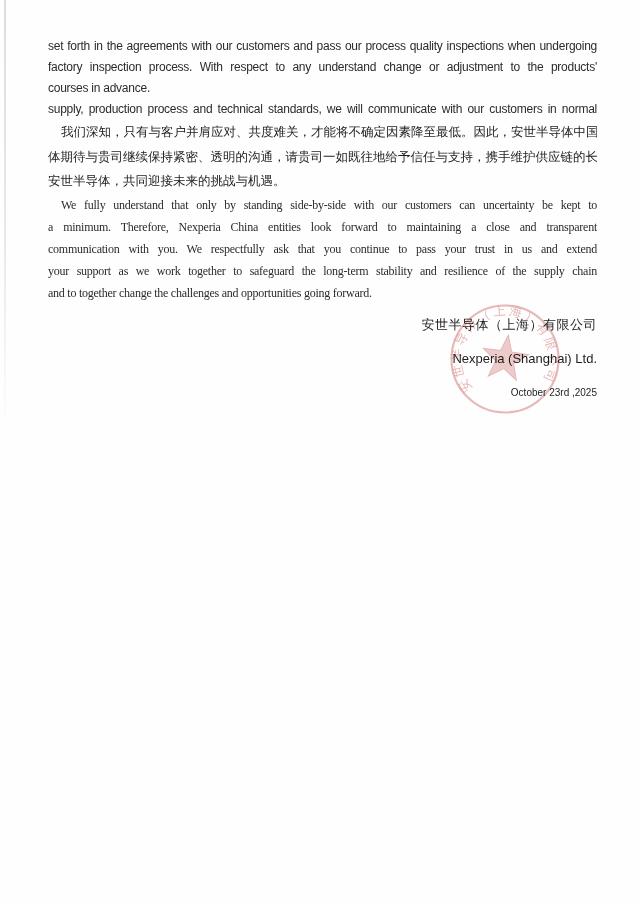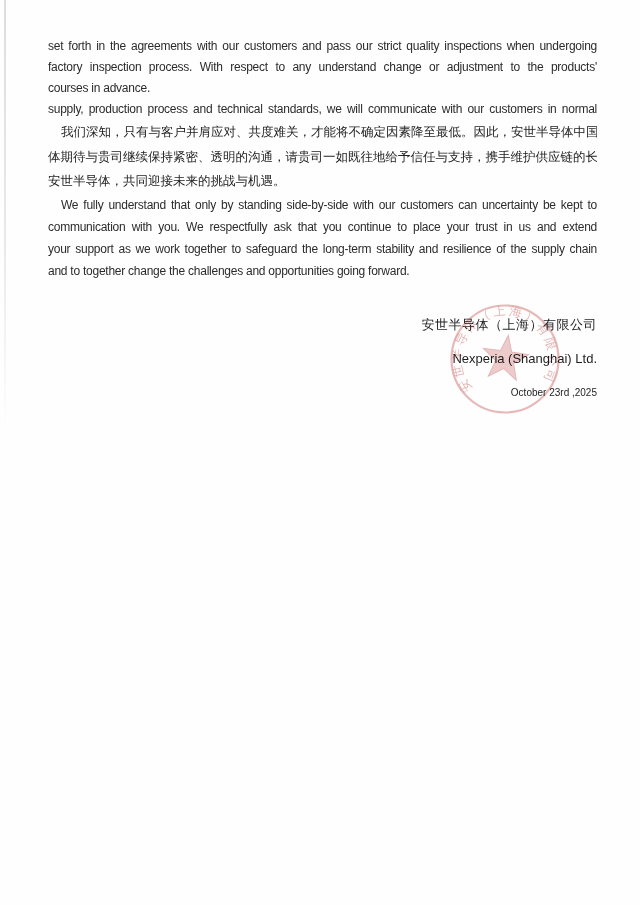--- a/index.html
+++ b/index.html
@@ -31,21 +31,21 @@
     font-size:12px;
     letter-spacing:-0.25px;
     line-height:21px;
     color:#2b2b2b;
   }
   .para.cn .jline{
     font-size:12.5px;
     line-height:24.5px;
     color:#222;
   }
-  .para.p3 .jline{line-height:22px;}
+  .para.p3 .jline{line-height:22px;font-family:Liberation Serif, serif;}
   .para.cn .jline:first-child{padding-left:13px;}
   .para.p3 .jline:first-child{padding-left:13px;}
   .signature{
     position:absolute;right:43px;top:308px;
     text-align:right;
   }
   .sig-line{line-height:34px;white-space:nowrap;color:#1e1e1e;}
   .sig-line.cn-name{font-size:13px;letter-spacing:0.5px;}
   .sig-line.en-name{font-size:13px;}
   .sig-line.cn-date{font-size:13px;letter-spacing:1px;}
@@ -63,33 +63,34 @@
 </style>
 </head>
 <body>
 
 <div class="page">
 
   <div class="scan-edge"></div>
 
   <div class="body-text">
     <div class="para en">
-        <div class="jline">set forth in the agreements with our customers and pass our strict quality inspections when undergoing</div>
+        <div class="jline">set forth in the agreements with our customers and pass our process quality inspections when undergoing</div>
         <div class="jline">factory inspection process. With respect to any understand change or adjustment to the products'</div>
         <div class="jline end">courses in advance.</div>
         <div class="jline">supply, production process and technical standards, we will communicate with our customers in normal</div>
       </div>
     <div class="para cn">
         <div class="jline">我们深知，只有与客户并肩应对、共度难关，才能将不确定因素降至最低。因此，安世半导体中国实</div>
         <div class="jline">体期待与贵司继续保持紧密、透明的沟通，请贵司一如既往地给予信任与支持，携手维护供应链的长期</div>
         <div class="jline end">安世半导体，共同迎接未来的挑战与机遇。</div>
       </div>
     <div class="para en p3">
         <div class="jline">We fully understand that only by standing side-by-side with our customers can uncertainty be kept to</div>
-        <div class="jline">communication with you. We respectfully ask that you continue to place your trust in us and extend</div>
+        <div class="jline">a minimum. Therefore, Nexperia China entities look forward to maintaining a close and transparent</div>
+        <div class="jline">communication with you. We respectfully ask that you continue to pass your trust in us and extend</div>
         <div class="jline">your support as we work together to safeguard the long-term stability and resilience of the supply chain</div>
         <div class="jline end">and to together change the challenges and opportunities going forward.</div>
       </div>
   </div>
 
   <div class="signature">
     <div class="sig-line cn-name">安世半导体（上海）有限公司</div>
     <div class="sig-line en-name">Nexperia (Shanghai) Ltd.</div>
     <div class="sig-line en-date">October 23rd ,2025</div>
   </div>

